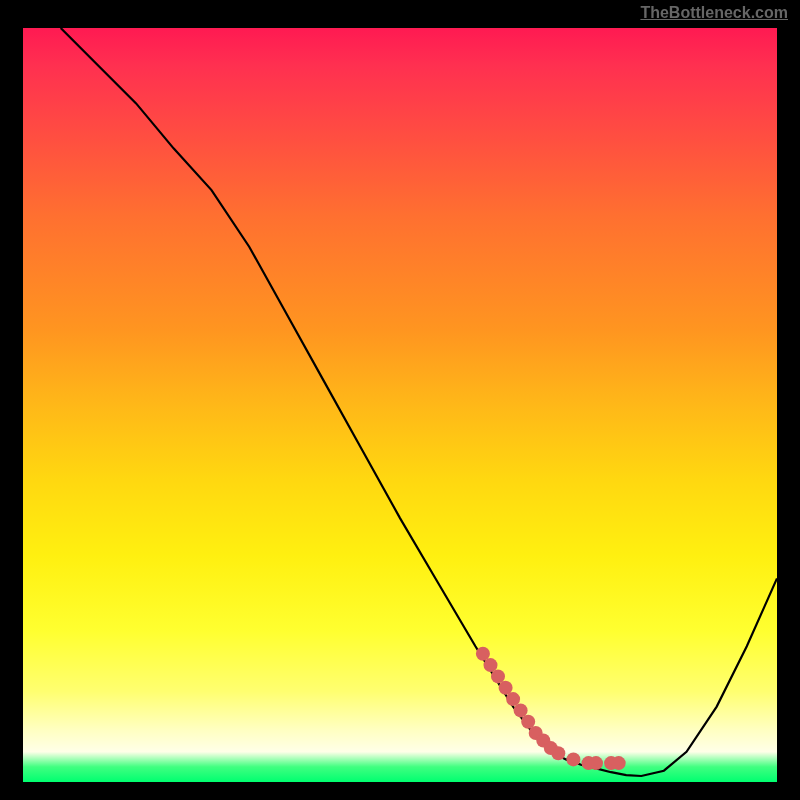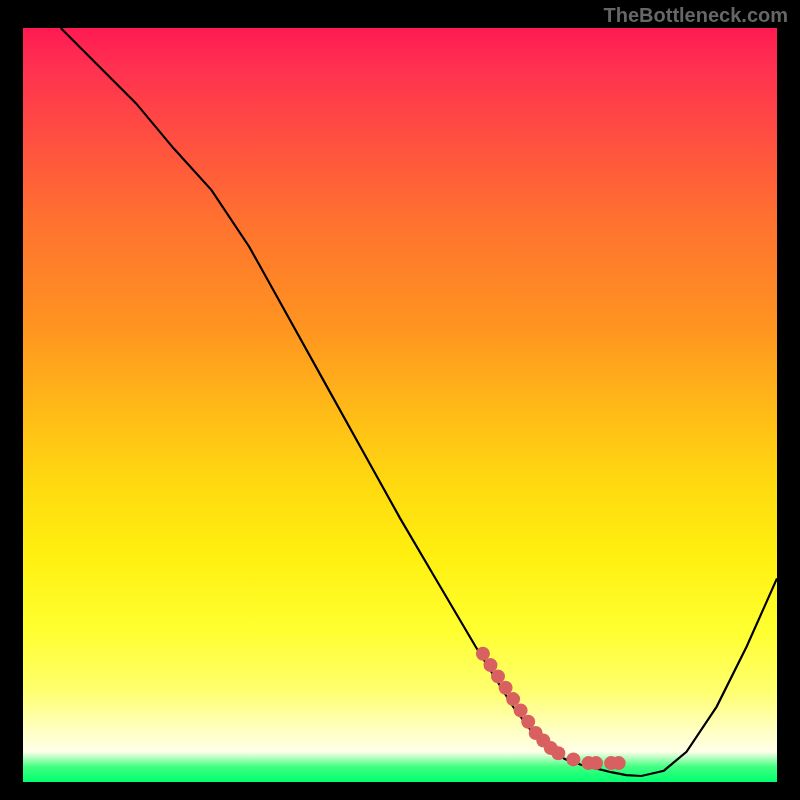--- a/index.html
+++ b/index.html
@@ -9,23 +9,24 @@
     width: 800px;
     height: 800px;
     position: relative;
     font-family: Arial, sans-serif;
   }
   .watermark {
     position: absolute;
     top: 4px;
     right: 12px;
     color: #666666;
-    font-size: 20px;
+    font-size: 16px;
     font-weight: bold;
     z-index: 10;
+    text-decoration: underline;
   }
   .plot-frame {
     position: absolute;
     left: 20px;
     top: 25px;
     width: 760px;
     height: 760px;
     border: 3px solid #000;
     box-sizing: border-box;
     overflow: hidden;

